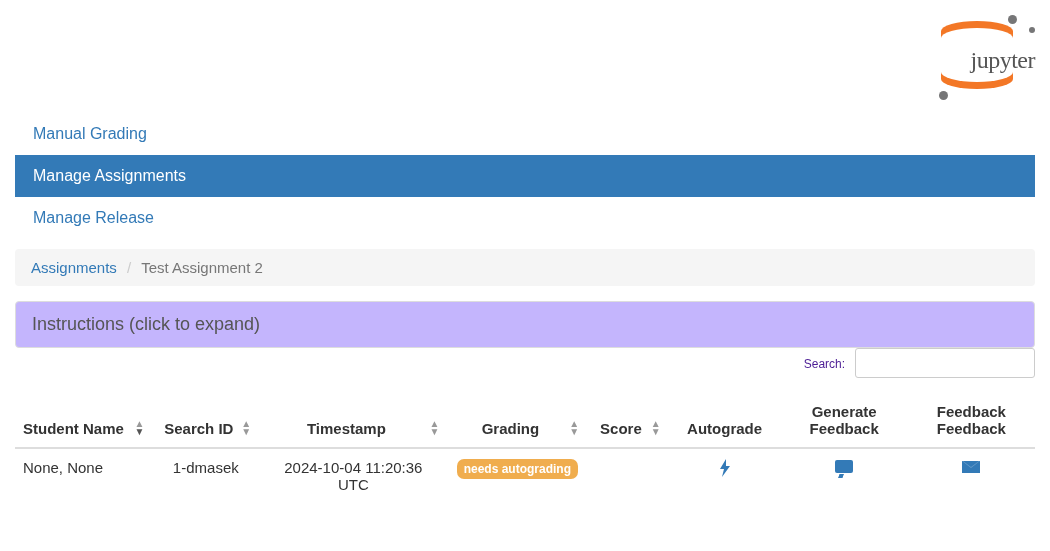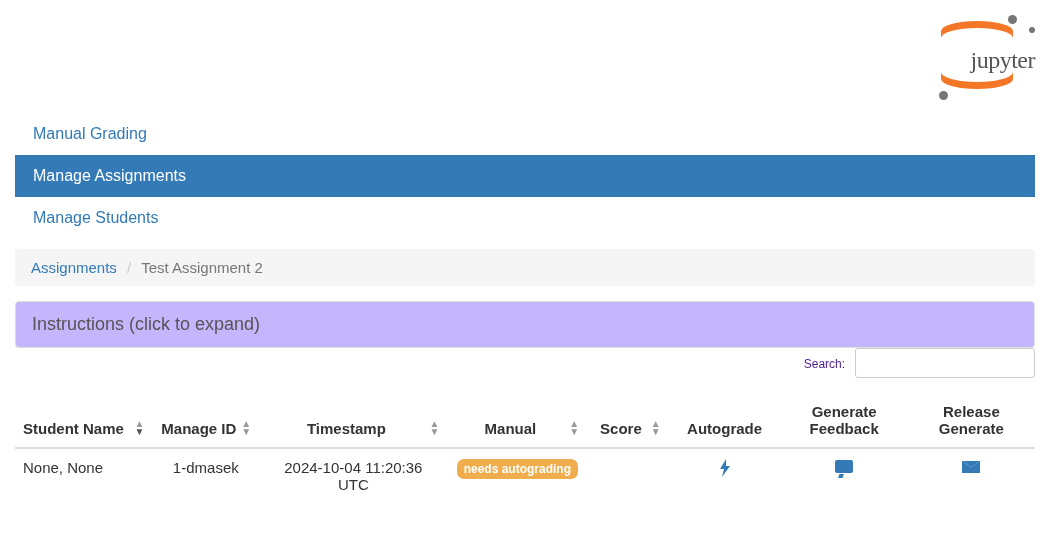--- a/index.html
+++ b/index.html
@@ -285,21 +285,21 @@
   </div>
 
   <ul class="nav-list">
     <li class="nav-item">
       <span>Manual Grading</span>
     </li>
     <li class="nav-item active">
       <span>Manage Assignments</span>
     </li>
     <li class="nav-item">
-      <span>Manage Students</span>
+      <span>Manage Release</span>
     </li>
   </ul>
 
   <div class="breadcrumb">
     <a href="#">Assignments</a>
     <span class="sep">/</span>
     <span class="current">Test Assignment 2</span>
   </div>
 
   <div class="panel">
@@ -315,55 +315,55 @@
     <thead>
       <tr>
         <th class="col-student-name">
           <span class="th-label">Student Name</span>
           <span class="sort-icons asc">
               <span class="up">▲</span>
               <span class="down">▼</span>
             </span>
         </th>
         <th class="center col-student-id">
-          <span class="th-label">Manage ID</span>
+          <span class="th-label">Search ID</span>
           <span class="sort-icons">
               <span class="up">▲</span>
               <span class="down">▼</span>
             </span>
         </th>
         <th class="center col-timestamp">
           <span class="th-label">Timestamp</span>
           <span class="sort-icons">
               <span class="up">▲</span>
               <span class="down">▼</span>
             </span>
         </th>
         <th class="center col-status">
-          <span class="th-label">Manual</span>
+          <span class="th-label">Grading</span>
           <span class="sort-icons">
               <span class="up">▲</span>
               <span class="down">▼</span>
             </span>
         </th>
         <th class="center col-score">
           <span class="th-label">Score</span>
           <span class="sort-icons">
               <span class="up">▲</span>
               <span class="down">▼</span>
             </span>
         </th>
         <th class="center col-autograde">
           <span class="th-label">Autograde</span>
         </th>
         <th class="center col-generate">
           <span class="th-label">Generate Feedback</span>
         </th>
         <th class="center col-release">
-          <span class="th-label">Release Generate</span>
+          <span class="th-label">Feedback Feedback</span>
         </th>
       </tr>
     </thead>
     <tbody>
       <tr>
         <td>None, None</td>
         <td class="center">1-dmasek</td>
         <td class="center">2024-10-04 11:20:36 UTC</td>
         <td class="center">
           <span class="badge">needs autograding</span>

